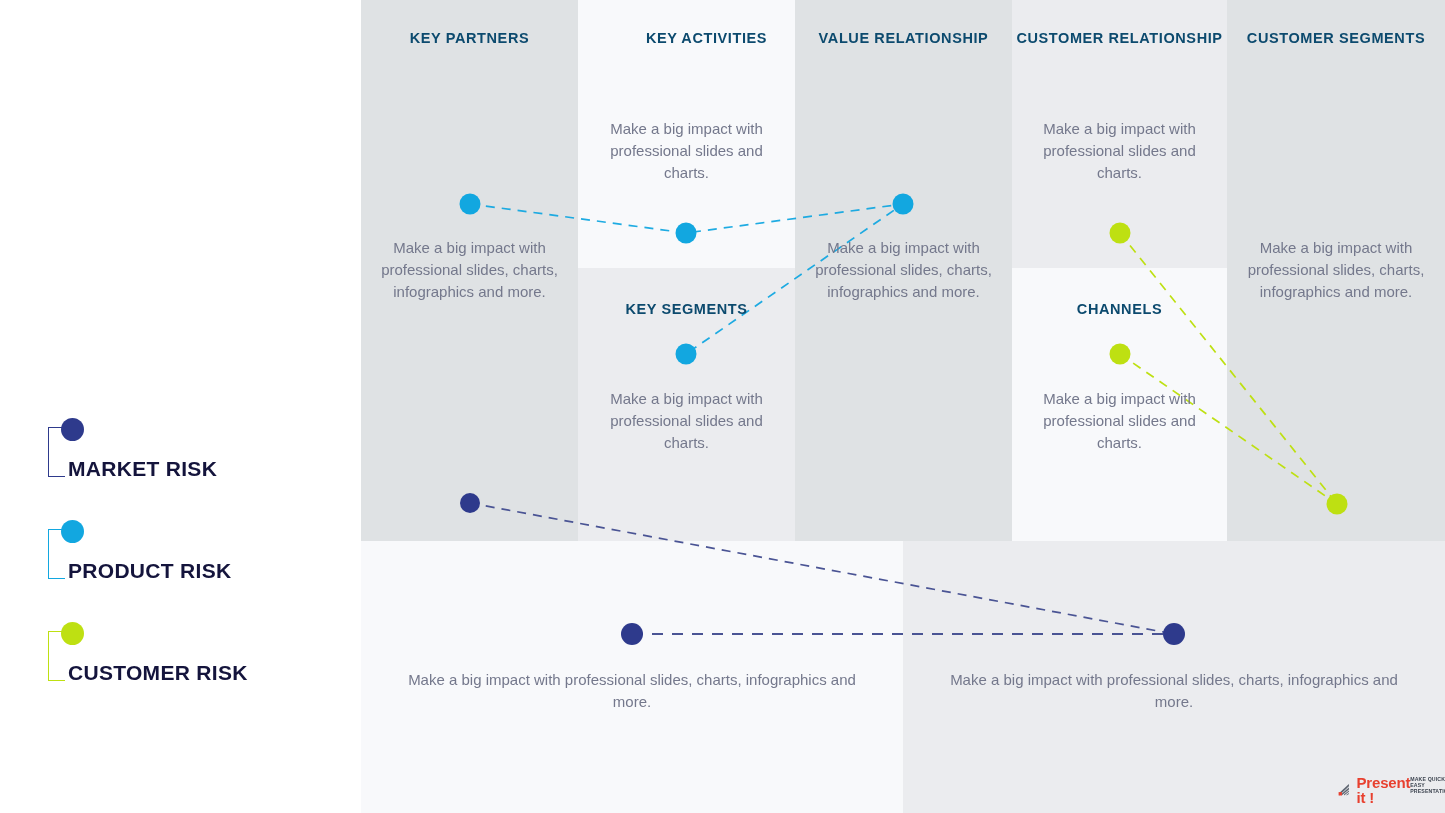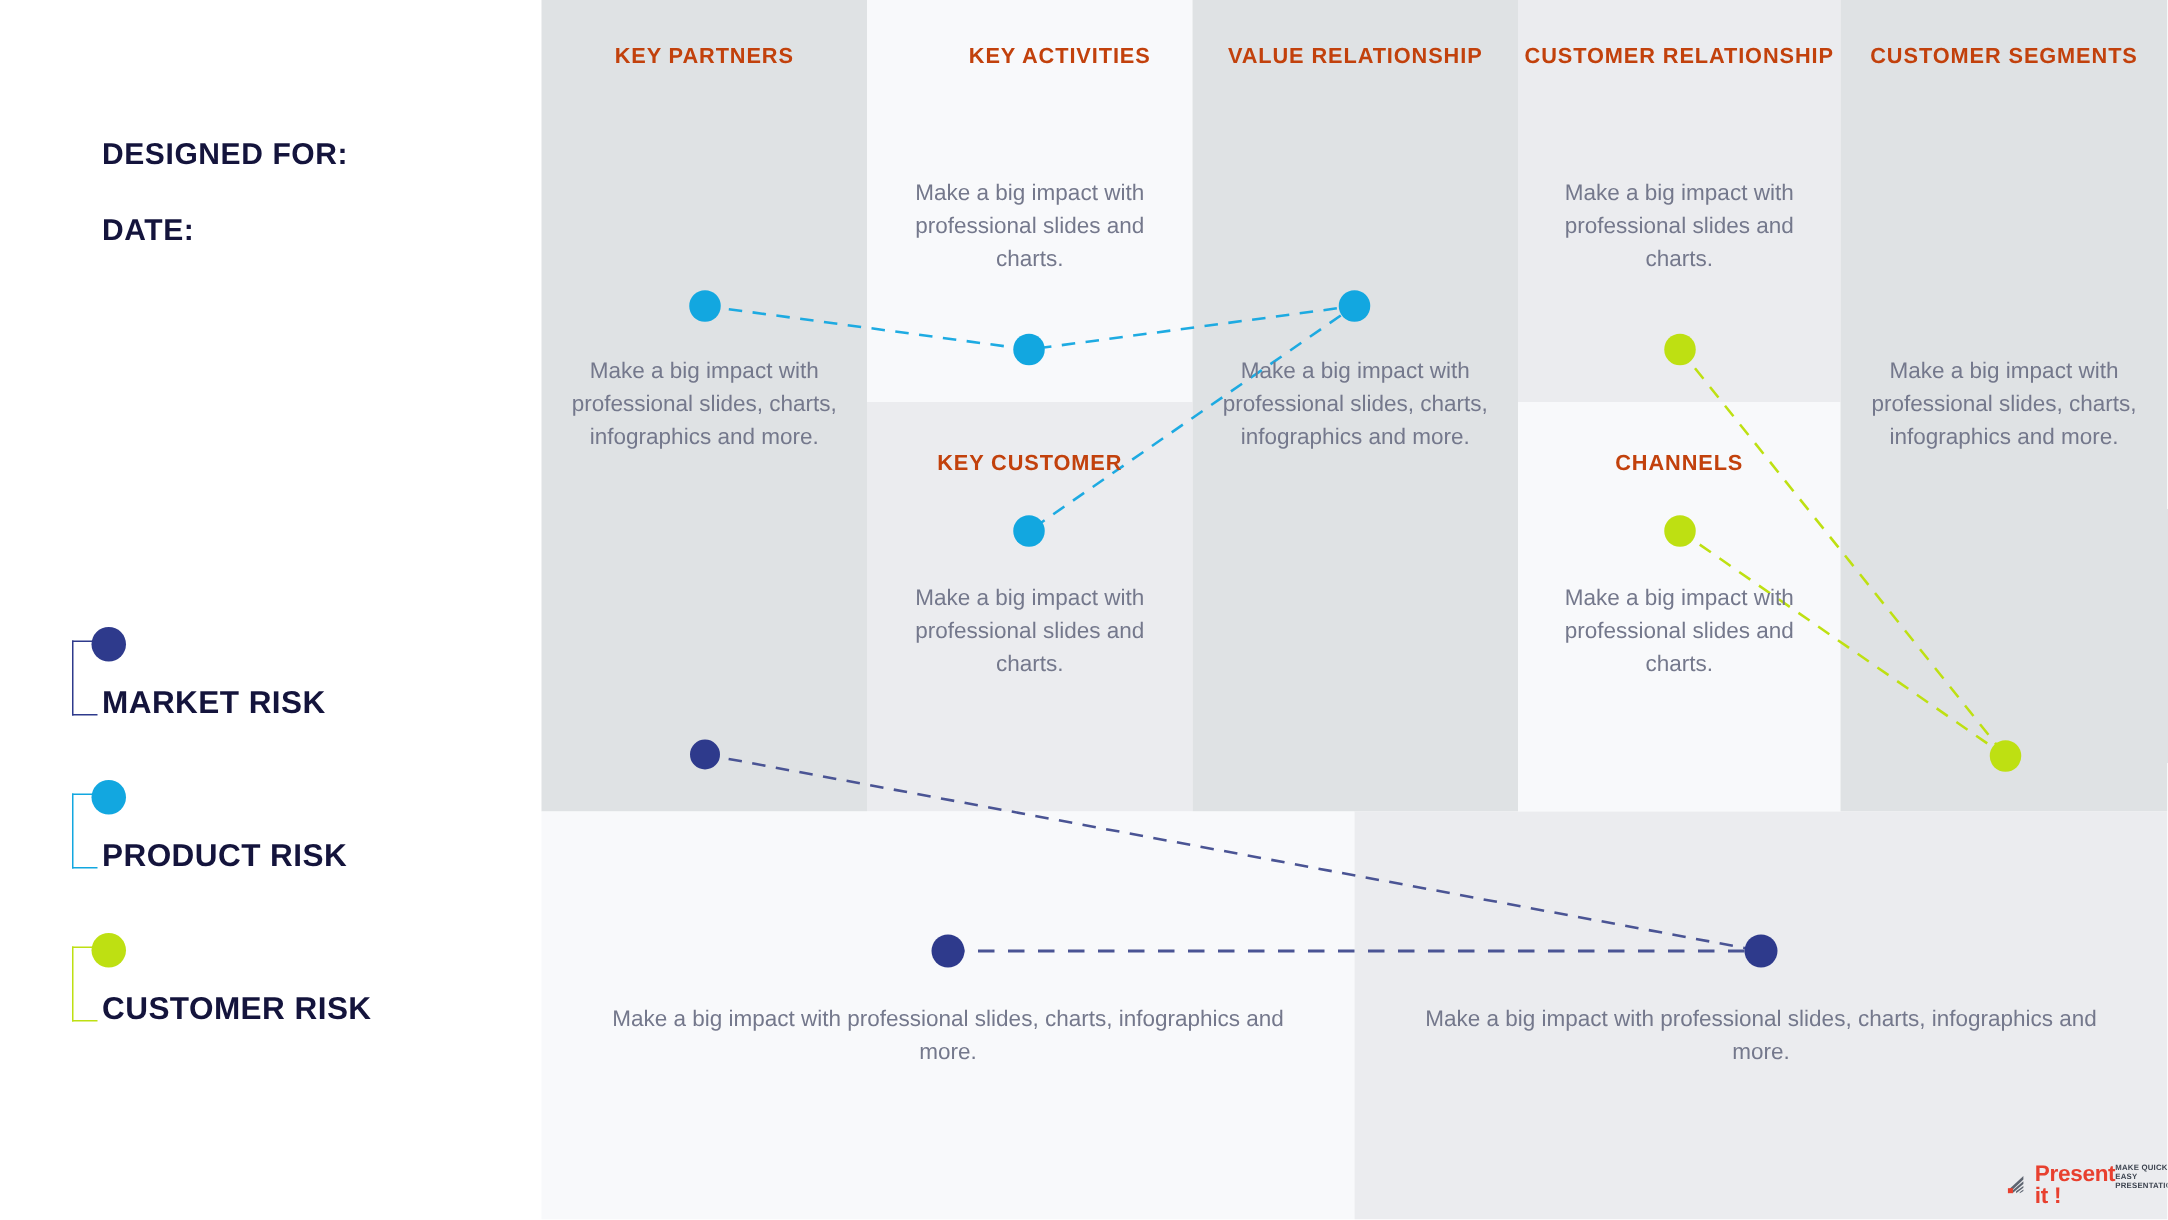--- a/index.html
+++ b/index.html
@@ -37,21 +37,21 @@
     position:absolute;left:20px;top:42px;
     font-size:21px;font-weight:bold;color:#14143c;
     letter-spacing:.3px;white-space:nowrap;
   }
 
   
   .block{position:absolute;box-sizing:border-box;}
   .block-title{
     position:absolute;left:0;right:0;
     text-align:center;font-size:14.5px;font-weight:bold;
-    color:#c2410c;letter-spacing:.6px;line-height:21px;
+    color:#0c4a6e;letter-spacing:.6px;line-height:21px;
   }
   .block-body{
     position:absolute;left:0;right:0;
     text-align:center;font-size:15px;line-height:22px;
     color:#74788c;padding:0 14px;box-sizing:border-box;
   }
   .block-body.wide{font-size:15px;line-height:22px;padding:0 40px;}
 
   
   #links{position:absolute;left:0;top:0;width:1445px;height:813px;pointer-events:none;}
@@ -74,24 +74,20 @@
   <div class="block" style="left:361px;top:0;width:217px;height:541px;background:#dfe2e4;"></div>
   <div class="block" style="left:578px;top:0;width:217px;height:268px;background:#f8f9fb;"></div>
   <div class="block" style="left:578px;top:268px;width:217px;height:273px;background:#ebecef;"></div>
   <div class="block" style="left:795px;top:0;width:217px;height:541px;background:#dfe2e4;"></div>
   <div class="block" style="left:1012px;top:0;width:215px;height:268px;background:#ebecef;"></div>
   <div class="block" style="left:1012px;top:268px;width:215px;height:273px;background:#f8f9fb;"></div>
   <div class="block" style="left:1227px;top:0;width:218px;height:541px;background:#dfe2e4;"></div>
   <div class="block" style="left:361px;top:541px;width:542px;height:272px;background:#f8f9fb;"></div>
   <div class="block" style="left:903px;top:541px;width:542px;height:272px;background:#ebecef;"></div>
 
-  <div class="meta">
-    <div class="meta-line">DESIGNED FOR:</div>
-    <div class="meta-line">DATE:</div>
-  </div>
 
   <div class="legend">
 
     <div class="legend-item" style="color:#2e3a8c;">
       <span class="legend-bracket"></span>
       <span class="legend-dot" style="background:#2e3a8c;"></span>
       <span class="legend-label">MARKET RISK</span>
     </div>
 
     <div class="legend-item" style="color:#12a7e0;">
@@ -125,21 +121,21 @@
     <div class="block-title" style="top:28px;">KEY PARTNERS</div>
     <div class="block-body" style="top:237px;">Make a big impact with professional slides, charts, infographics and more.</div>
   </div>
 
   <div class="block" style="left:578px;top:0;width:217px;height:268px;">
     <div class="block-title" style="top:28px;padding-left:40px;">KEY ACTIVITIES</div>
     <div class="block-body" style="top:118px;">Make a big impact with professional slides and charts.</div>
   </div>
 
   <div class="block" style="left:578px;top:268px;width:217px;height:273px;">
-    <div class="block-title" style="top:31px;">KEY CUSTOMER</div>
+    <div class="block-title" style="top:31px;">KEY SEGMENTS</div>
     <div class="block-body" style="top:120px;">Make a big impact with professional slides and charts.</div>
   </div>
 
   <div class="block" style="left:795px;top:0;width:217px;height:541px;">
     <div class="block-title" style="top:28px;">VALUE RELATIONSHIP</div>
     <div class="block-body" style="top:237px;">Make a big impact with professional slides, charts, infographics and more.</div>
   </div>
 
   <div class="block" style="left:1012px;top:0;width:215px;height:268px;">
     <div class="block-title" style="top:28px;">CUSTOMER RELATIONSHIP</div>

